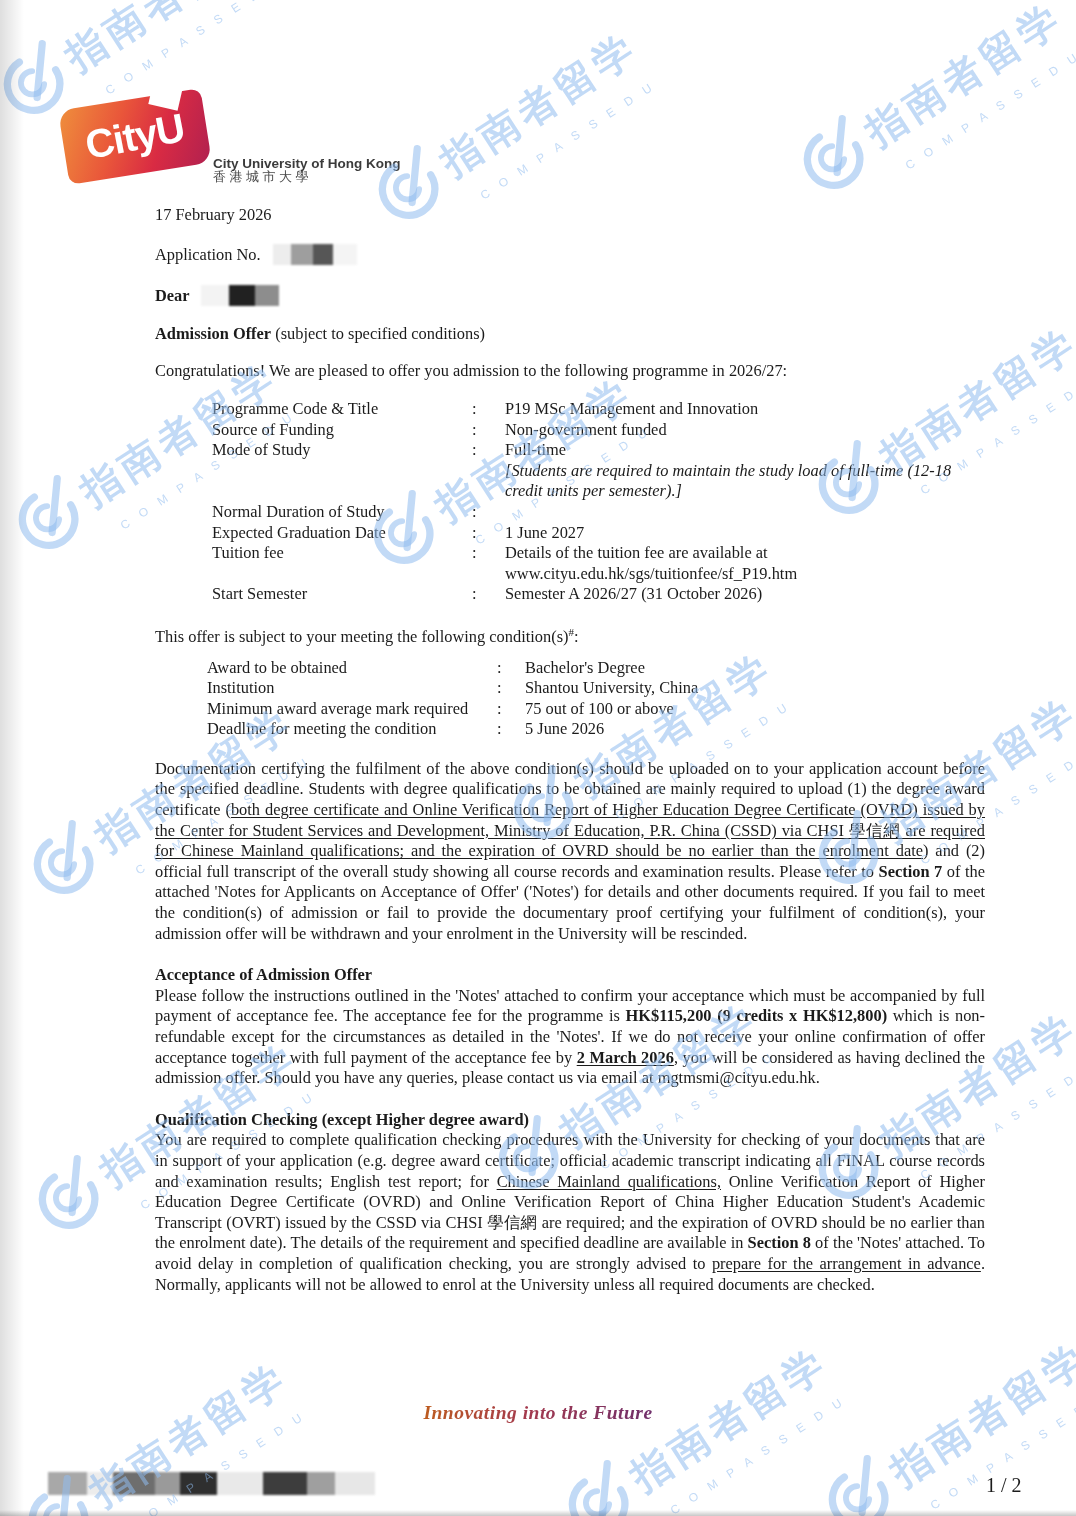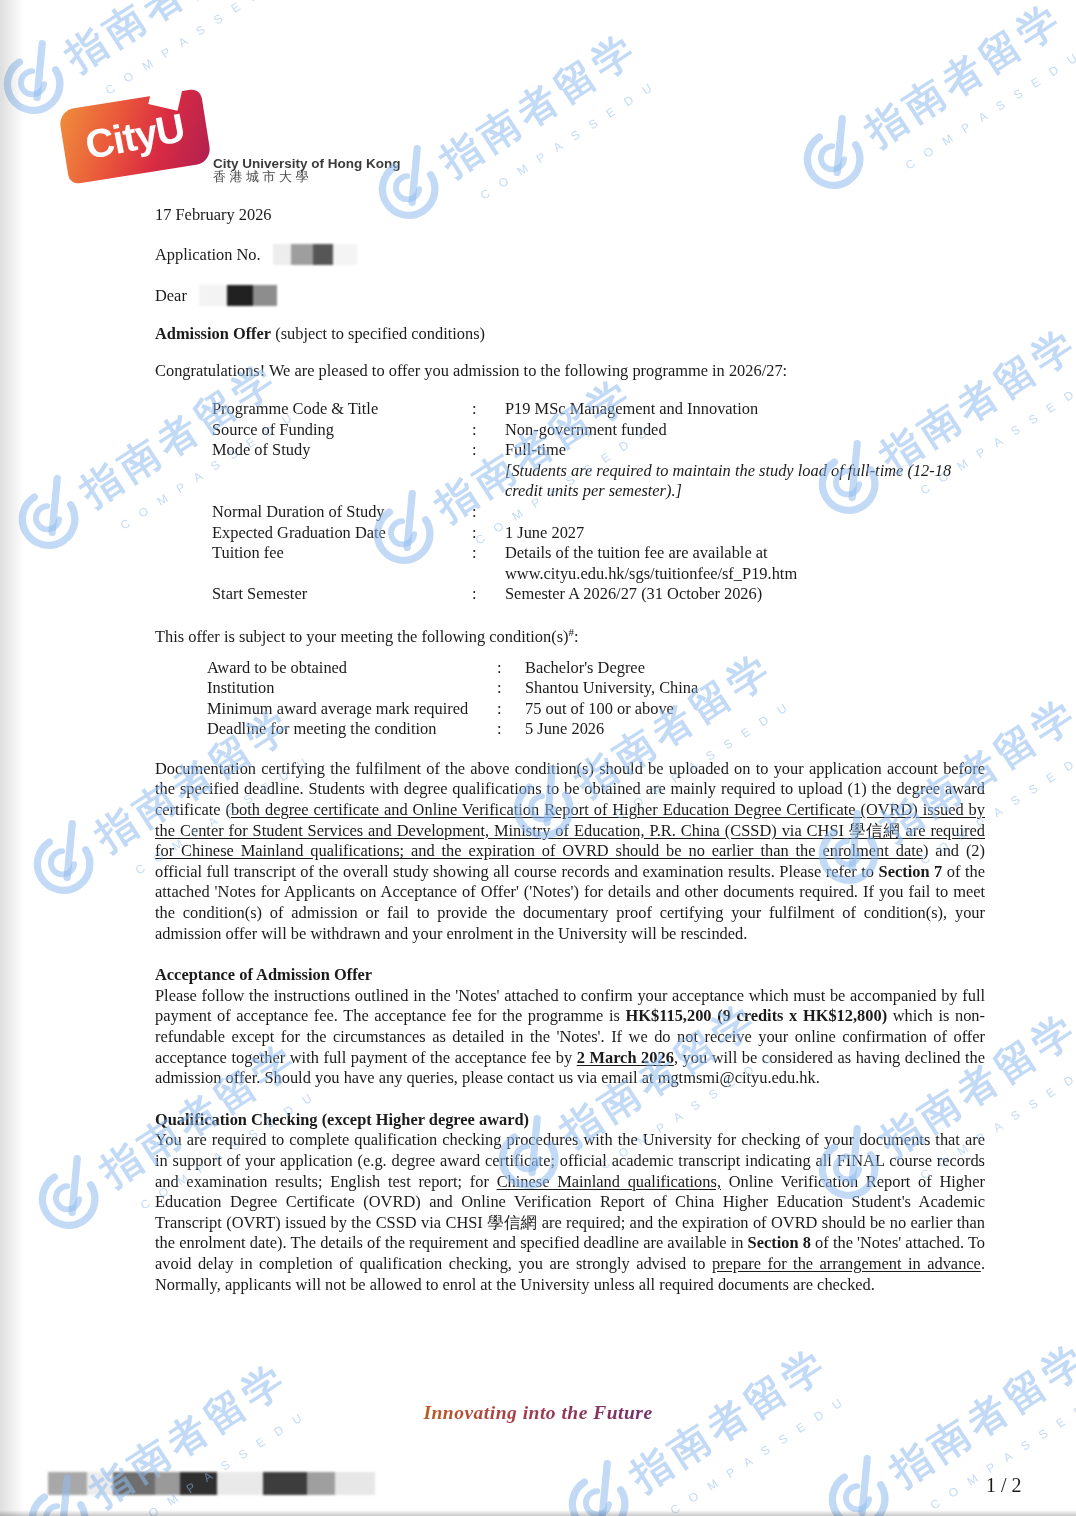--- a/index.html
+++ b/index.html
@@ -36,21 +36,21 @@
   .content { position:absolute; left:155px; top:205px; width:830px;
     font-size:16.4px; line-height:20.6px; z-index:1; }
   .jt { text-align:justify; }
   .b  { font-weight:bold; }
   .u  { text-decoration:underline; text-underline-offset:2px; }
   .bu { font-weight:bold; text-decoration:underline; text-underline-offset:2px; }
   .it { font-style:italic; }
   sup { font-size:11px; line-height:0; }
 
   .m-appno   { margin-top:18px; }
-  .m-dear    { margin-top:20px; }
+  .m-dear    { margin-top:20px;font-weight:bold; }
   .m-subject { margin-top:17px; }
   .m-intro   { margin-top:17px; }
   .ptable    { margin-top:17px; padding-left:57px; }
   .ptable .trow { display:grid; grid-template-columns:260px 33px 1fr; }
   .m-condintro { margin-top:22px; }
   .ctable    { margin-top:10px; padding-left:52px; }
   .ctable .trow { display:grid; grid-template-columns:290px 28px 1fr; }
   .m-docpara { margin-top:19px; }
   .m-accept  { margin-top:21px; }
   .m-qual    { margin-top:21px; }

